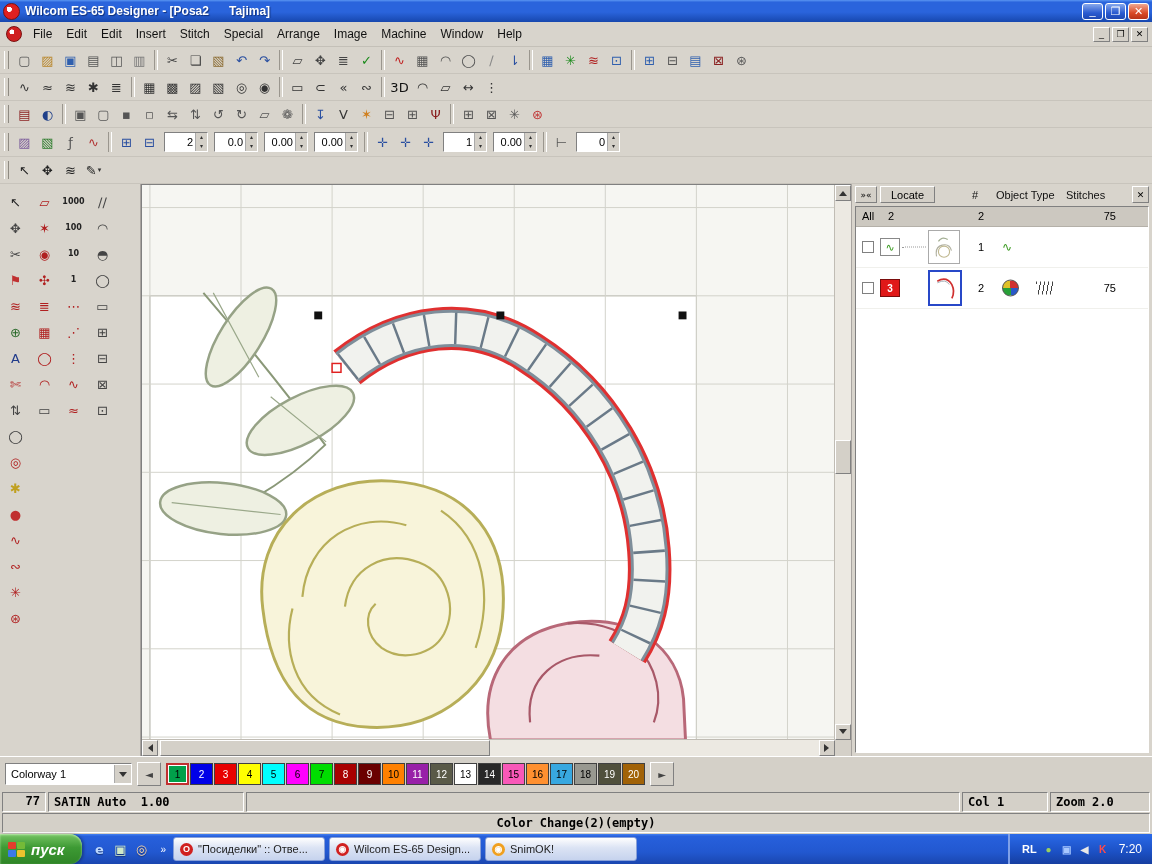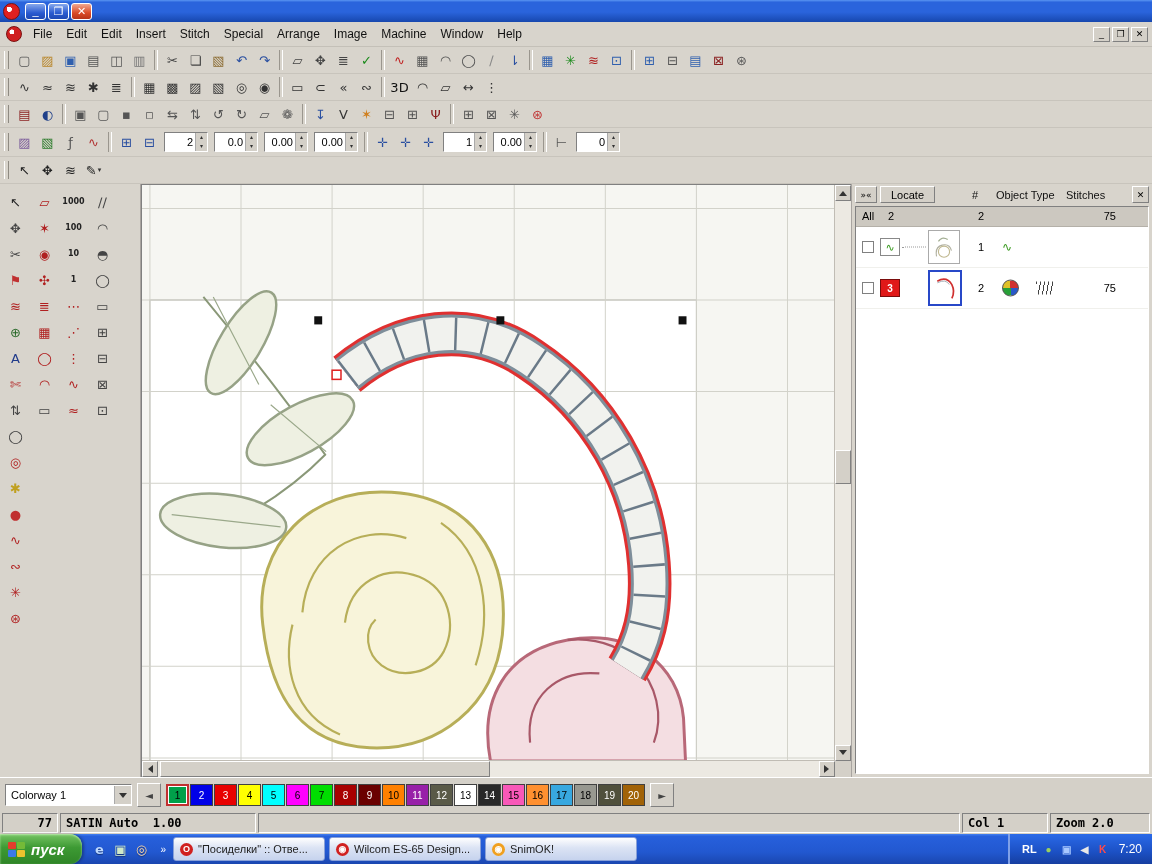--- a/index.html
+++ b/index.html
@@ -99,21 +99,21 @@
   .pal-nav{width:24px;height:24px;background:#d4d0c8;border:1px solid;border-color:#fff #808080 #808080 #fff;font-size:10px;color:#444;
     display:flex;align-items:center;justify-content:center;padding:0;font-family:"DejaVu Sans",sans-serif;}
   .swatches{display:flex;gap:1px;}
   .swatch{width:23px;height:22px;border:1px solid #404040;box-sizing:border-box;font-size:10px;display:flex;align-items:center;justify-content:center;}
   .swatch.sel{border:2px solid #c03030;box-shadow:inset 0 0 0 1px #fff;}
 
   
   .statusbar{height:20px;flex:0 0 20px;background:#d4d0c8;display:flex;gap:2px;padding:1px 2px;
     font-family:"DejaVu Sans Mono",monospace;font-size:12px;font-weight:bold;}
   .seg{border:1px solid;border-color:#808080 #fff #fff #808080;display:flex;align-items:center;padding:0 5px;white-space:pre;box-sizing:border-box;}
-  .seg.needle{width:56px;justify-content:flex-end;}
+  .seg.needle{width:44px;justify-content:flex-end;font-family:Liberation Mono, monospace;}
   .seg.coords{width:402px;}
   .seg.stype{width:196px;}
   .seg.blank{flex:1;}
   .seg.col{width:86px;}
   .seg.zoom{width:100px;}
   .statusbar2{height:20px;flex:0 0 20px;background:#d4d0c8;display:flex;padding:0 2px 1px 2px;
     font-family:"DejaVu Sans Mono",monospace;font-size:12px;font-weight:bold;}
   .msg{flex:1;border:1px solid;border-color:#808080 #fff #fff #808080;display:flex;align-items:center;justify-content:center;white-space:pre;}
 
   
@@ -143,20 +143,21 @@
   .trayicon{width:14px;height:14px;border-radius:2px;font-size:10px;font-weight:bold;display:flex;align-items:center;justify-content:center;}
   .clock{font-size:12px;margin-left:4px;}
 </style>
 </head>
 <body>
 
 <div class="app">
 
   <div class="titlebar">
     <span class="applogo"></span>
+    <span class="title">Wilcom ES-65 Designer - [Posa2      Tajima]</span>
     <span class="winbtns" id="winbtns">
         <button class="winbtn">_</button>
         <button class="winbtn">❐</button>
         <button class="winbtn close">✕</button>
       </span>
   </div>
 
   <div class="menubar">
     <span class="menulogo"></span>
     <nav id="menu" style="display:flex;">
@@ -832,20 +833,23 @@
   </div>
 
   <div class="statusbar">
     <span class="seg needle">77</span>
     <span class="seg stype">SATIN Auto  1.00</span>
     <span class="seg blank"></span>
     <span class="seg col">Col 1</span>
     <span class="seg zoom">Zoom 2.0</span>
   </div>
 
+  <div class="statusbar2">
+    <span class="msg">Color Change(2)(empty)</span>
+  </div>
 
   <div class="taskbar">
     <button class="startbtn">
       <span class="winflag">
           <i></i>
           <i></i>
           <i></i>
           <i></i>
         </span>
       <span>пуск</span>

